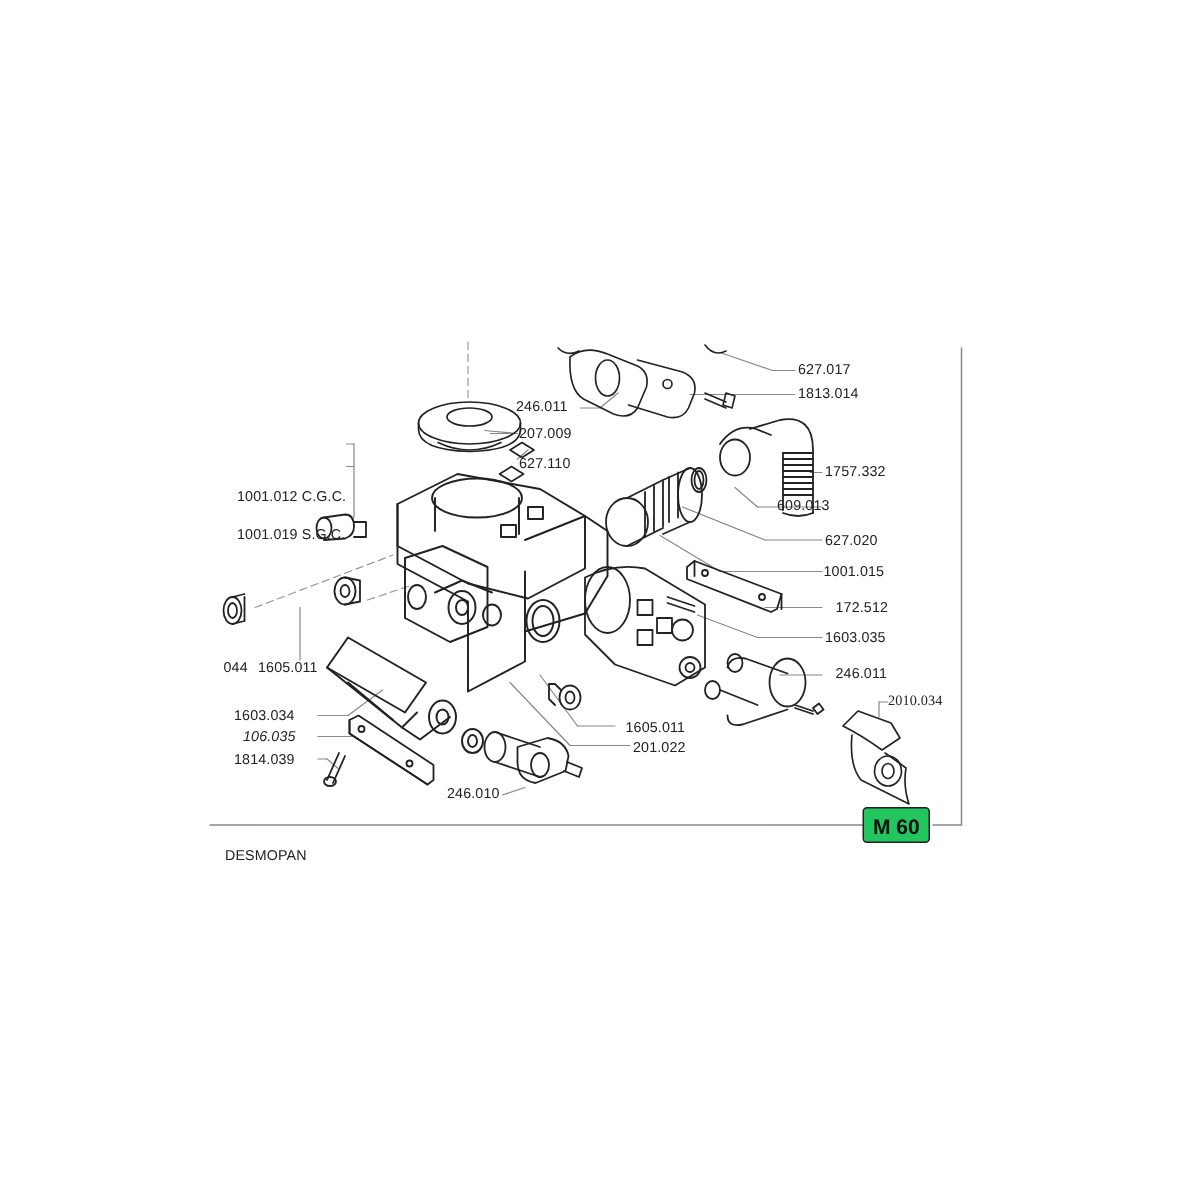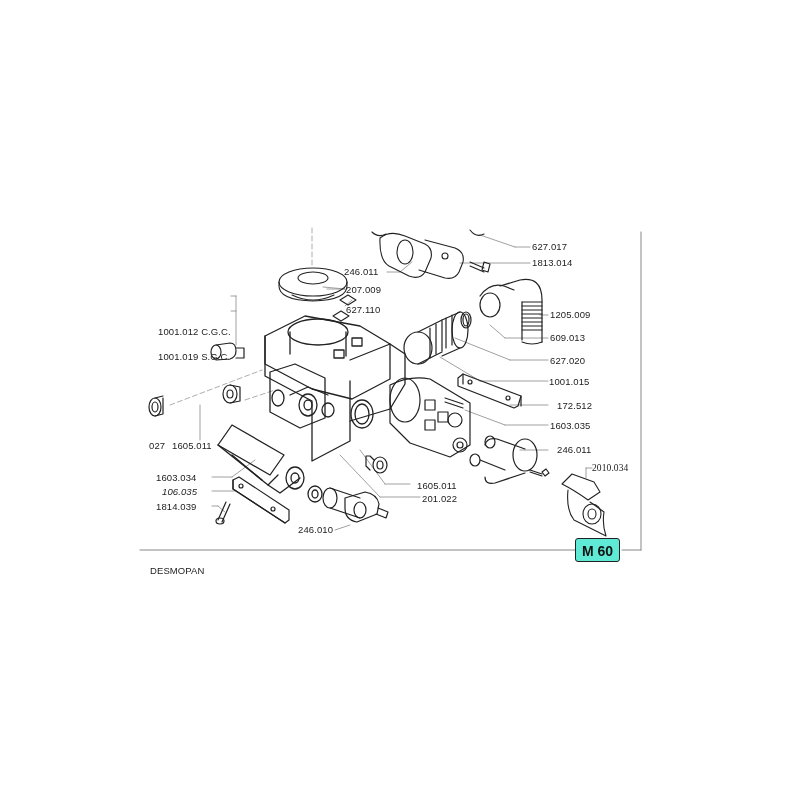--- a/index.html
+++ b/index.html
@@ -2,21 +2,21 @@
 <html><head>
   <meta charset="utf-8">
   <style>
     html, body { margin: 0; padding: 0; background: #ffffff; }
     body { width: 800px; height: 800px; position: relative; overflow: hidden;
            font-family: "Liberation Sans", sans-serif; color: #222; }
     #diagram { position: absolute; left: 0; top: 0; width: 679px; height: 800px; }
     .lbl { position: absolute; font-size: 9.5px; line-height: 11px; color: #222; white-space: nowrap;
            font-family: "Liberation Sans", sans-serif; letter-spacing: 0.1px; }
     .badge { position: absolute; left: 575px; top: 538px; width: 45px; height: 24px;
-             border: 1.5px solid #222; border-radius: 3px; background: #5eead4;
+             border: 1.5px solid #222; border-radius: 3px; background: #22c55e;
              font-family: "Liberation Sans", sans-serif; font-weight: bold; font-size: 14px;
              line-height: 24px; text-align: center; color: #111; box-sizing: border-box; }
   </style>
 </head>
 <body>
 
 <div id="diagram">
   <svg width="800" height="800" viewBox="0 0 800 800" xmlns="http://www.w3.org/2000/svg" fill="none" stroke="#222" stroke-width="1" stroke-linejoin="round" stroke-linecap="round">
 
     <g stroke="#888" stroke-width="1">
@@ -224,29 +224,29 @@
   </svg>
 
   
   <span class="lbl" style="left:532px;top:241px;">627.017</span>
   <span class="lbl" style="left:532px;top:257px;">1813.014</span>
   <span class="lbl" style="left:344px;top:266px;">246.011</span>
   <span class="lbl" style="left:346px;top:284px;">207.009</span>
   <span class="lbl" style="left:346px;top:304px;">627.110</span>
   <span class="lbl" style="left:158px;top:290px;margin-top:36px;">1001.012 C.G.C.</span>
   <span class="lbl" style="left:158px;top:305px;margin-top:46px;">1001.019 S.G.C.</span>
-  <span class="lbl" style="left:550px;top:309px;">1205.009</span>
-  <span class="lbl" style="left:550px;top:332px;">609.013</span>
+  <span class="lbl" style="left:550px;top:309px;">1757.332</span>
+  <span class="lbl" style="left:518px;top:332px;">609.013</span>
   <span class="lbl" style="left:550px;top:355px;">627.020</span>
   <span class="lbl" style="left:549px;top:376px;">1001.015</span>
   <span class="lbl" style="left:557px;top:400px;">172.512</span>
   <span class="lbl" style="left:550px;top:420px;">1603.035</span>
   <span class="lbl" style="left:557px;top:444px;">246.011</span>
   <span class="lbl" style="left:592px;top:463px;font-family:Liberation Serif, serif;">2010.034</span>
-  <span class="lbl" style="left:149px;top:440px;">027</span>
+  <span class="lbl" style="left:149px;top:440px;">044</span>
   <span class="lbl" style="left:172px;top:440px;">1605.011</span>
   <span class="lbl" style="left:156px;top:472px;">1603.034</span>
   <span class="lbl" style="left:162px;top:486px;font-style:italic;">106.035</span>
   <span class="lbl" style="left:156px;top:501px;">1814.039</span>
   <span class="lbl" style="left:417px;top:480px;">1605.011</span>
   <span class="lbl" style="left:422px;top:493px;">201.022</span>
   <span class="lbl" style="left:298px;top:524px;">246.010</span>
 
   <span class="lbl" style="left:150px;top:531px;margin-top:34px;">DESMOPAN</span>
   <div class="badge">M 60</div>

